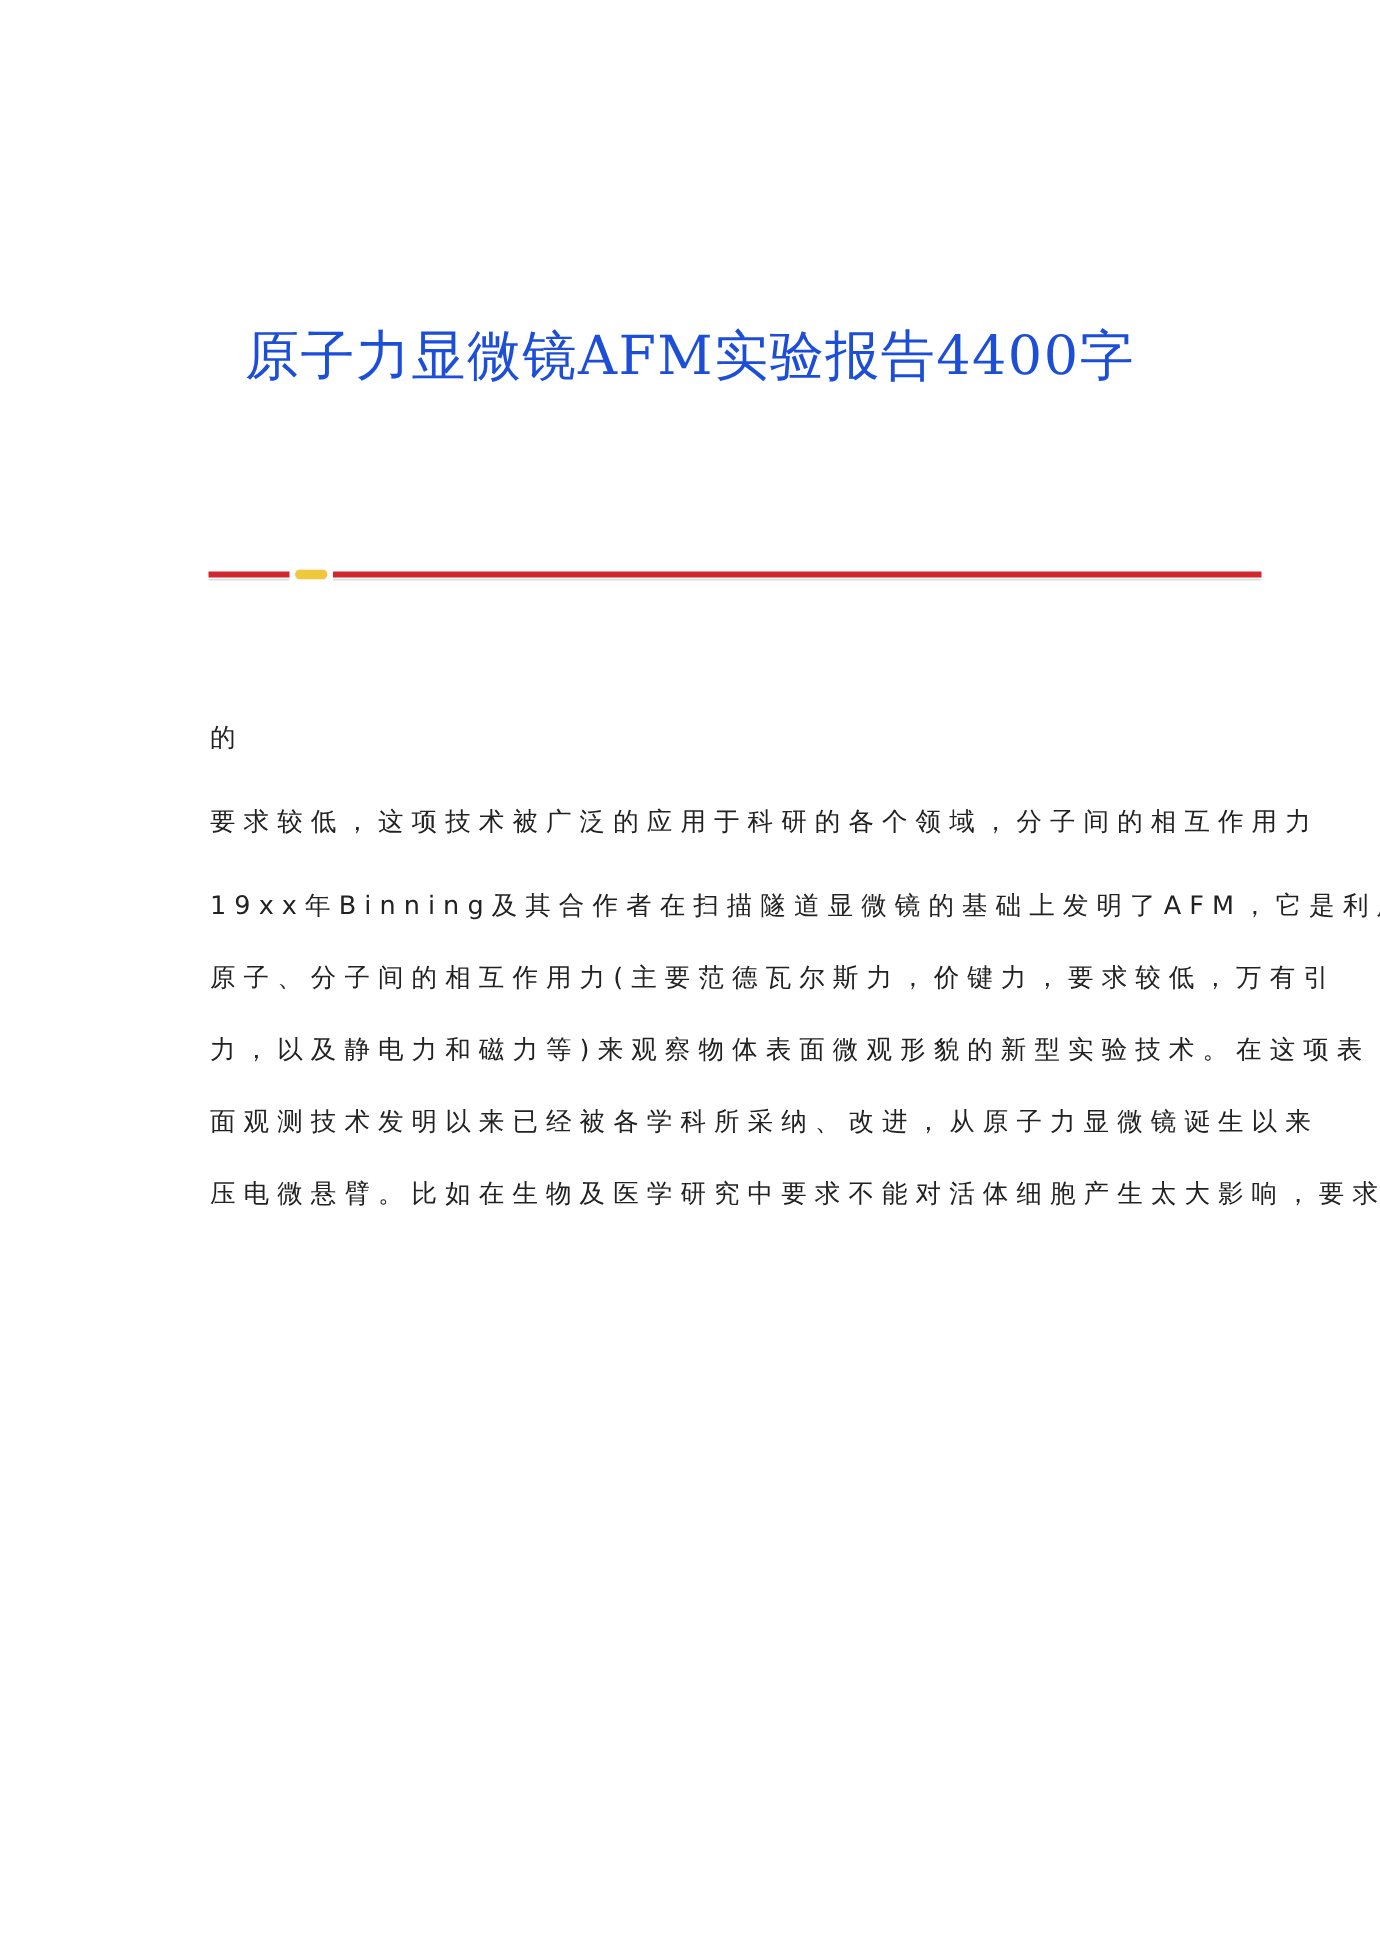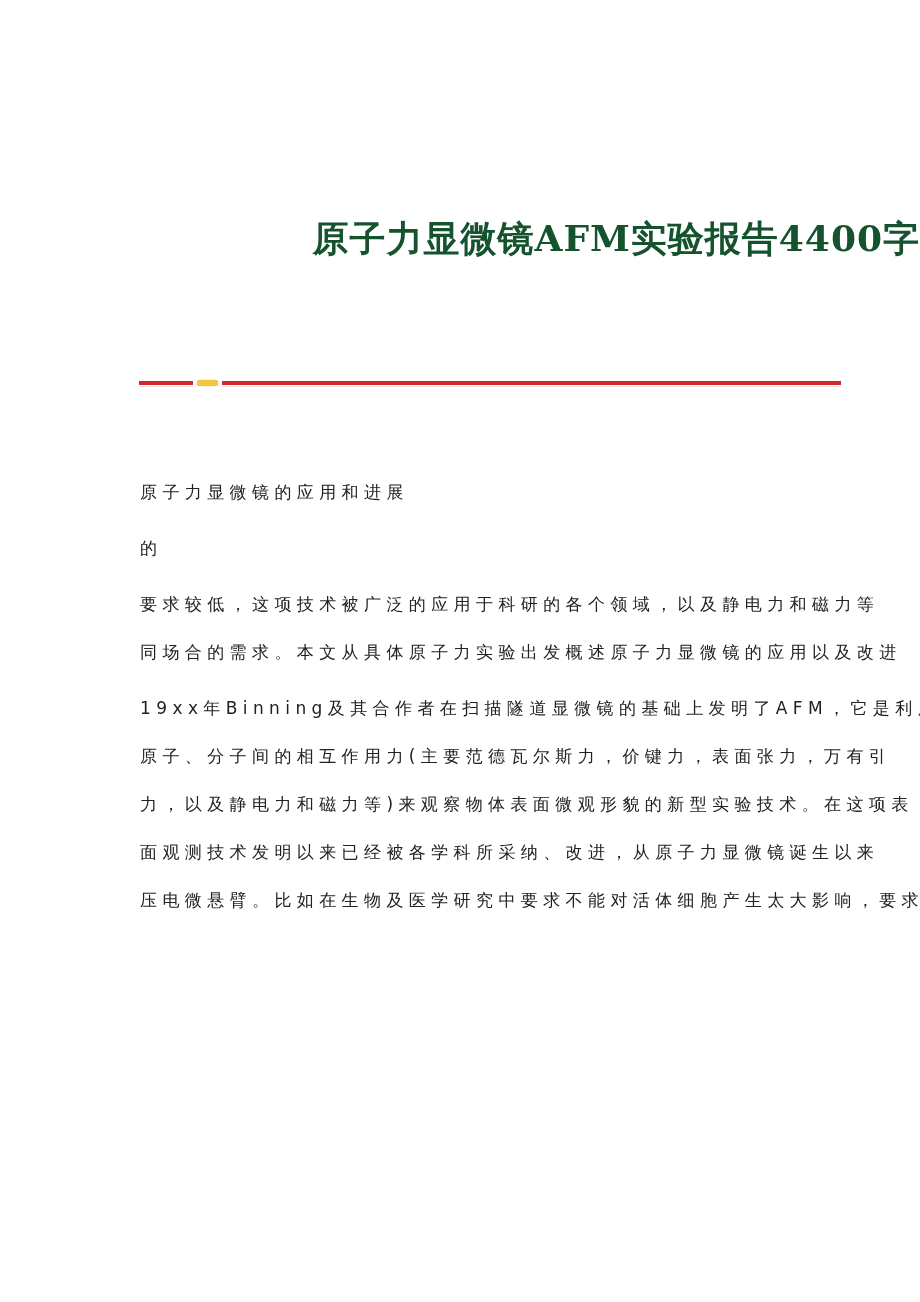--- a/index.html
+++ b/index.html
@@ -1,21 +1,21 @@
 <!DOCTYPE html>
 <html><head>
   <meta charset="utf-8">
   <style>
     html, body { margin: 0; padding: 0; background: #ffffff; }
     body { width: 920px; height: 1302px; position: relative; overflow: hidden; }
     .page { position: absolute; left: 0; top: 0; width: 920px; height: 1302px; background: #fff; }
     .title {
-      position: absolute; left: 0; top: 212px; width: 920px; text-align: right;
+      position: absolute; left: 0; top: 212px; width: 920px; text-align: center;
       font-family: "DejaVu Serif", "Liberation Serif", serif;
-      font-size: 36px; font-weight: bold; color: #14532d; letter-spacing: 1px;
+      font-size: 36px; font-weight: normal; color: #1d4ed8; letter-spacing: 1px;
       line-height: 52px; margin: 0;
     }
     .divider { position: absolute; top: 381px; left: 139px; width: 702px; height: 8px; }
     .bar { position: absolute; top: 0; height: 4px; background: #d0282e; }
     .bar-left { left: 0; width: 54px; }
     .bar-right { left: 83px; width: 619px; }
     .bar-shadow { position: absolute; top: 5px; height: 1px; background: #e6dede; }
     .shadow-left { left: 0; width: 54px; }
     .shadow-right { left: 83px; width: 619px; }
     .ornament {
@@ -39,30 +39,26 @@
   <div class="divider">
     <div class="bar bar-left"></div>
     <div class="bar-shadow shadow-left"></div>
     <div class="ornament"></div>
     <div class="bar bar-right"></div>
     <div class="bar-shadow shadow-right"></div>
   </div>
 
   <div class="body-text">
     <p class="p">
-      <span class="line">原子力显微镜的应用和进展</span>
-    </p>
-    <p class="p">
       <span class="line">的</span>
     </p>
     <p class="p">
-      <span class="line">要求较低，这项技术被广泛的应用于科研的各个领域，以及静电力和磁力等</span>
-      <span class="line">同场合的需求。本文从具体原子力实验出发概述原子力显微镜的应用以及改进</span>
+      <span class="line">要求较低，这项技术被广泛的应用于科研的各个领域，分子间的相互作用力</span>
     </p>
     <p class="p">
       <span class="line">19xx年Binning及其合作者在扫描隧道显微镜的基础上发明了AFM，它是利用</span>
-      <span class="line">原子、分子间的相互作用力(主要范德瓦尔斯力，价键力，表面张力，万有引</span>
+      <span class="line">原子、分子间的相互作用力(主要范德瓦尔斯力，价键力，要求较低，万有引</span>
       <span class="line">力，以及静电力和磁力等)来观察物体表面微观形貌的新型实验技术。在这项表</span>
       <span class="line">面观测技术发明以来已经被各学科所采纳、改进，从原子力显微镜诞生以来</span>
       <span class="line">压电微悬臂。比如在生物及医学研究中要求不能对活体细胞产生太大影响，要求</span>
     </p>
   </div>
 </div>
 
 </body></html>

